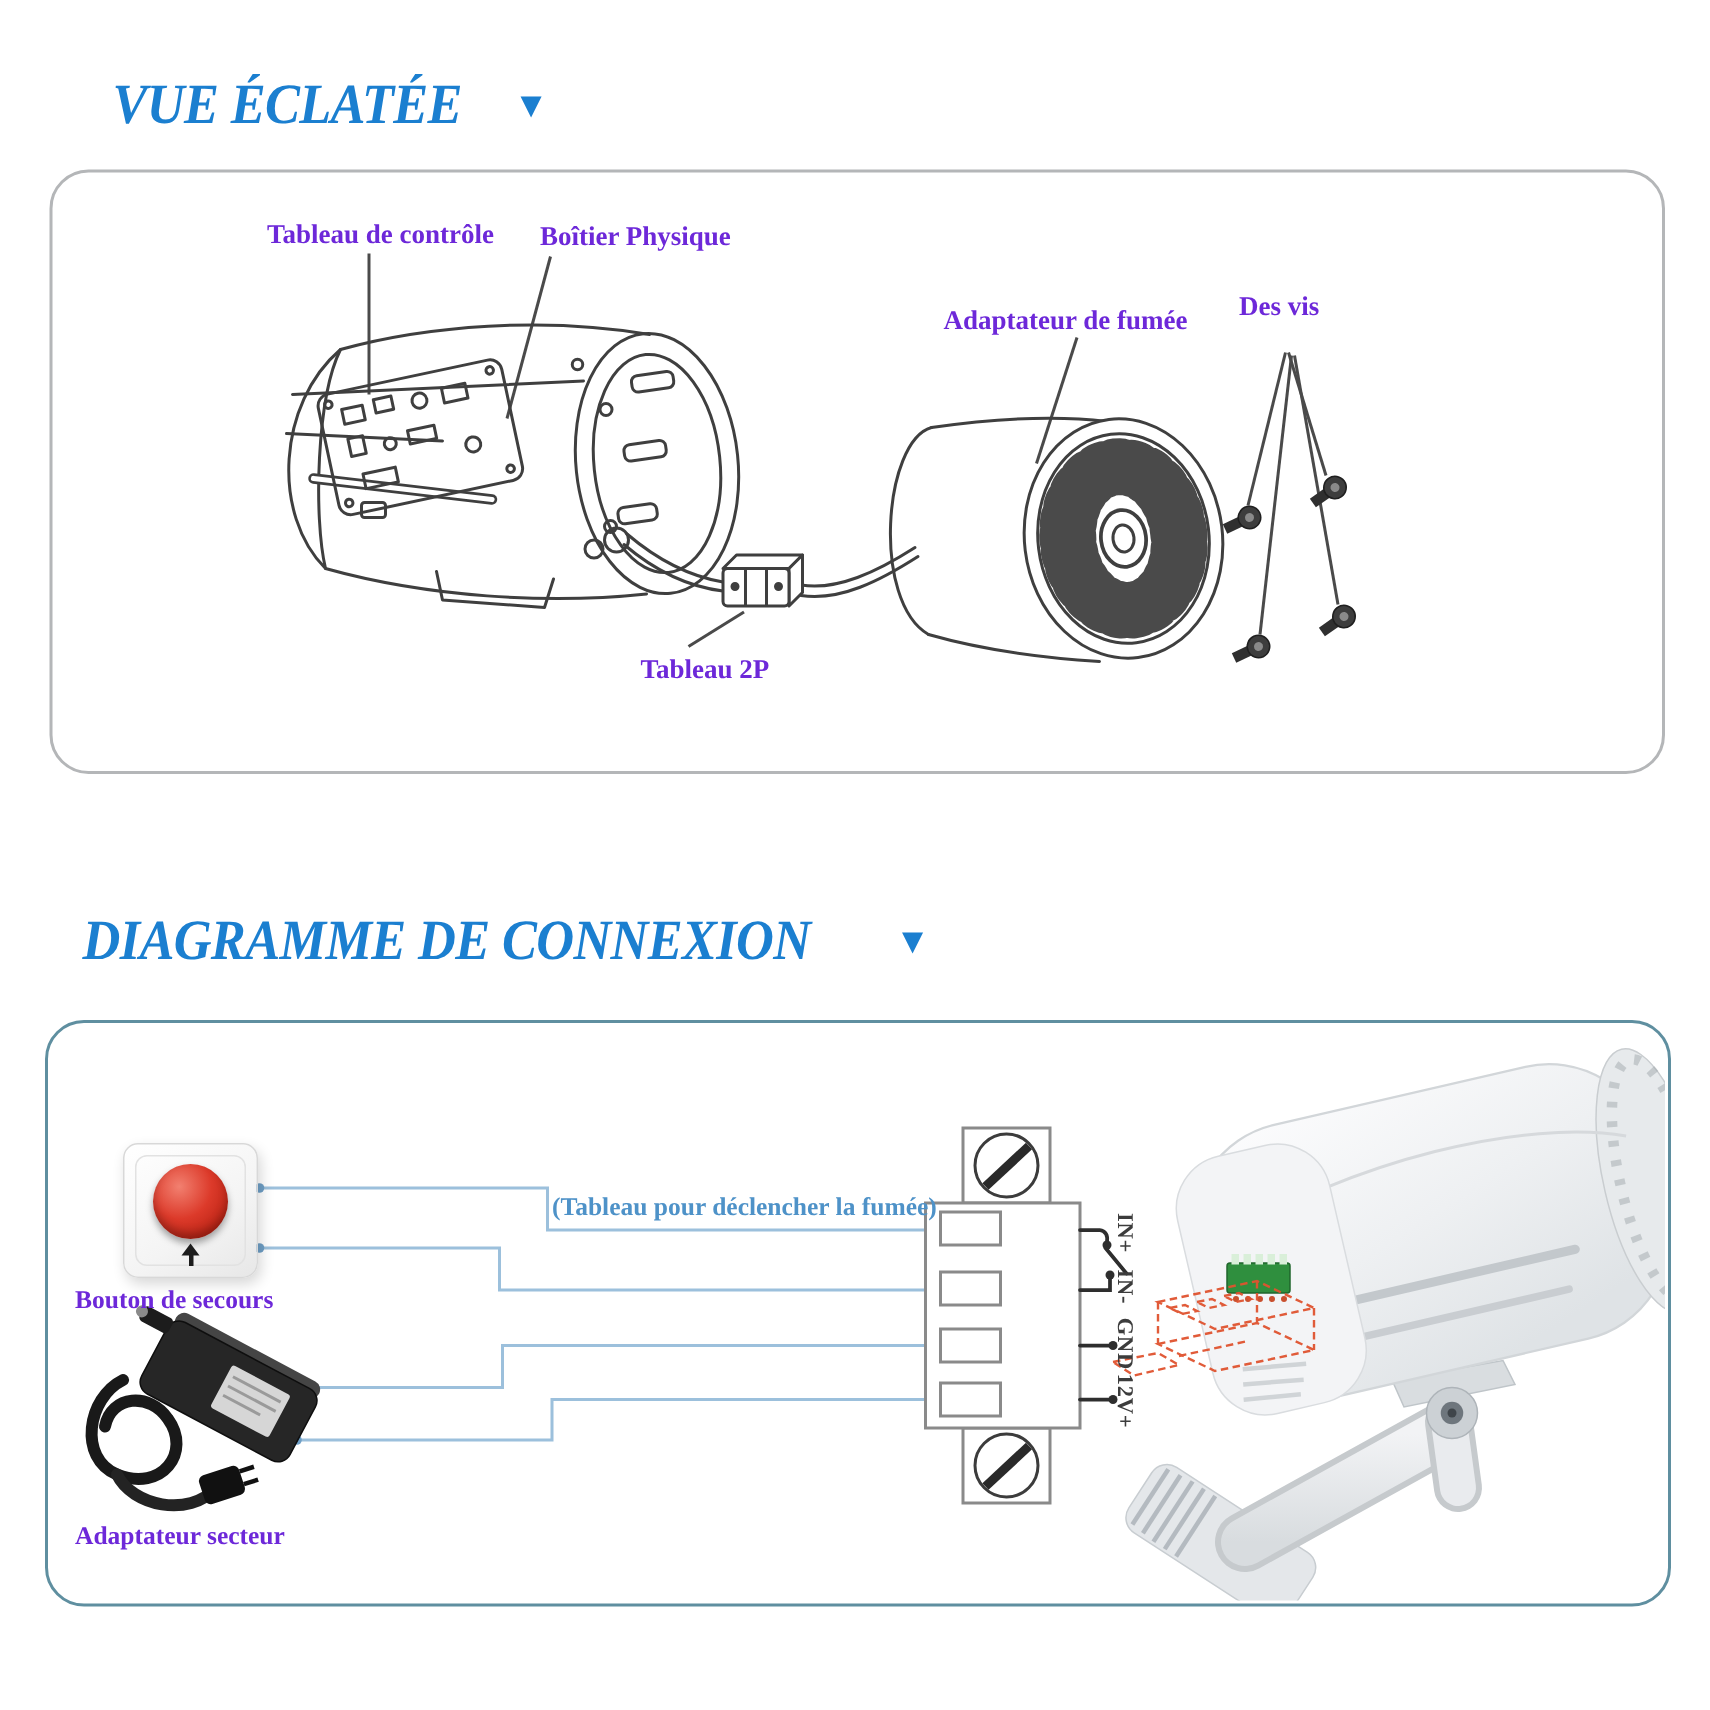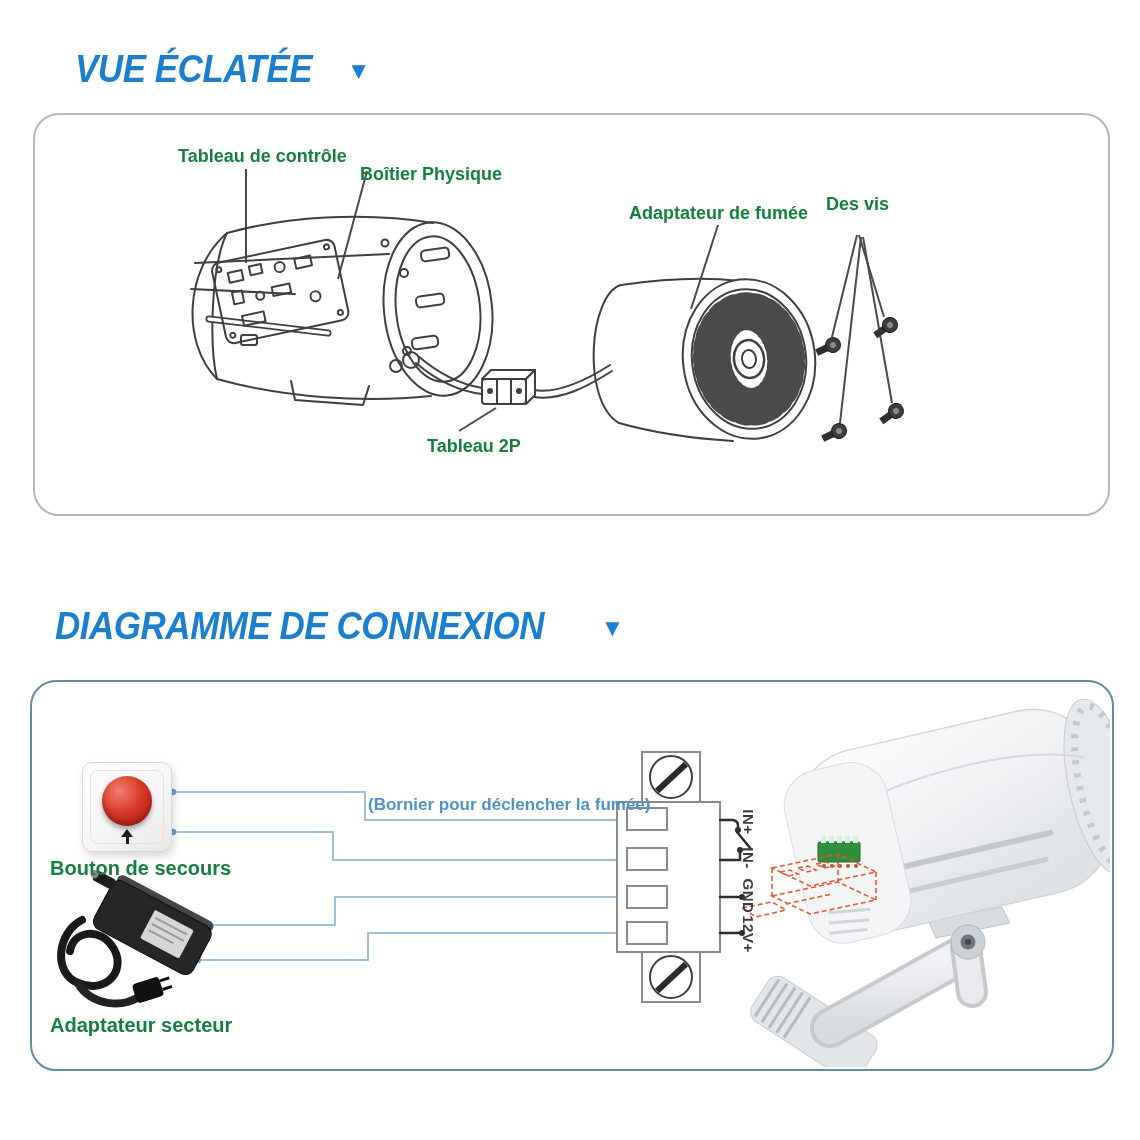--- a/index.html
+++ b/index.html
@@ -1,30 +1,30 @@
 <!DOCTYPE html>
 <html><head>
 <meta charset="utf-8">
 <style>
   html,body{margin:0;padding:0;background:#ffffff;}
   .page{position:relative;width:1140px;height:1140px;background:#ffffff;overflow:hidden;
-        font-family:Liberation Sans, sans-serif;}
+        font-family:Liberation Serif, serif;}
   .sec-title{position:absolute;display:flex;align-items:center;gap:14px;
              color:#1b7fd0;font-style:italic;font-weight:800;font-size:38px;
              letter-spacing:-0.5px;white-space:nowrap;}
   .sec-title .ttl{transform:scaleX(.92);transform-origin:left center;}
   .sec-title .arrow{font-style:normal;font-size:24px;transform:translateY(1px);}
   .panel{position:absolute;background:#ffffff;border-radius:26px;}
   #panel1{left:33px;top:113px;width:1073px;height:399px;border:2px solid #b4b6b8;}
   #panel2{left:30px;top:680px;width:1080px;height:387px;border:2px solid #5f8fa0;}
   svg.draw{position:absolute;}
   #svg-exploded{left:33px;top:113px;}
   #svg-conn{left:30px;top:680px;}
-  .label{position:absolute;font-size:18px;font-weight:600;color:#15803d;white-space:nowrap;}
-  .label-lg{font-size:20px;}
+  .label{position:absolute;font-size:18px;font-weight:600;color:#6d28d9;white-space:nowrap;}
+  .label-lg{font-size:17px;}
   .note{position:absolute;font-size:17px;font-weight:600;color:#4e92c8;white-space:nowrap;}
   .tlabel{position:absolute;width:44px;height:20px;display:flex;align-items:center;justify-content:center;
           font-size:15px;font-weight:700;color:#3c3c3c;transform:rotate(90deg);letter-spacing:.5px;white-space:nowrap;}
   
   .btn-plate{position:absolute;left:82px;top:762px;width:88px;height:88px;border-radius:10px;
              background:linear-gradient(145deg,#ffffff 0%,#f4f4f4 60%,#e7e7e7 100%);
              border:1px solid #d8d8d8;box-shadow:2px 4px 9px rgba(0,0,0,.16);}
   .btn-plate .inner{position:absolute;left:7px;top:7px;right:7px;bottom:7px;border:1px solid #e2e2e2;border-radius:8px;}
   .btn-plate .red{position:absolute;left:19px;top:13px;width:50px;height:50px;border-radius:50%;
                   background:radial-gradient(circle at 35% 30%,#f28070 0%,#dc3a2a 45%,#a81608 100%);
@@ -144,21 +144,21 @@
       </g>
       <g transform="translate(863 298) rotate(-35)">
         <rect x="-18" y="-3.5" width="12" height="7" fill="#2f2f2f"></rect>
           <circle r="7.5" fill="#3d3d3d" stroke="#1f1f1f"></circle>
           <circle r="3" fill="#8a8a8a"></circle>
       </g>
     </g>
   </svg>
 
   <div class="label" style="left:178px;top:146px;">Tableau de contrôle</div>
-  <div class="label" style="left:360px;top:147px;margin-top:17px;">Boîtier Physique</div>
+  <div class="label" style="left:360px;top:147px;">Boîtier Physique</div>
   <div class="label" style="left:629px;top:203px;">Adaptateur de fumée</div>
   <div class="label" style="left:826px;top:194px;">Des vis</div>
   <div class="label" style="left:427px;top:436px;">Tableau 2P</div>
 
   <div class="sec-title" style="left:55px;top:605px;justify-content:flex-end;">
     <span class="ttl">DIAGRAMME DE CONNEXION</span>
     <span class="arrow">▼</span>
   </div>
 
   <div class="panel" id="panel2"></div>
@@ -316,21 +316,21 @@
 
   <div class="btn-plate">
     <div class="inner"></div>
     <div class="red"></div>
     <div class="marker">
       <div class="head"></div>
         <div class="stem"></div>
     </div>
   </div>
 
-  <div class="note" style="left:368px;top:795px;">(Bornier pour déclencher la fumée)</div>
+  <div class="note" style="left:368px;top:795px;">(Tableau pour déclencher la fumée)</div>
   <div class="label label-lg" style="left:50px;top:857px;">Bouton de secours</div>
   <div class="label label-lg" style="left:50px;top:1014px;">Adaptateur secteur</div>
 
   <div class="tlabel" style="left:727px;top:812px;">IN+</div>
   <div class="tlabel" style="left:727px;top:848px;">IN-</div>
   <div class="tlabel" style="left:727px;top:886px;">GND</div>
   <div class="tlabel" style="left:727px;top:924px;">12V+</div>
 
 </div>
 

